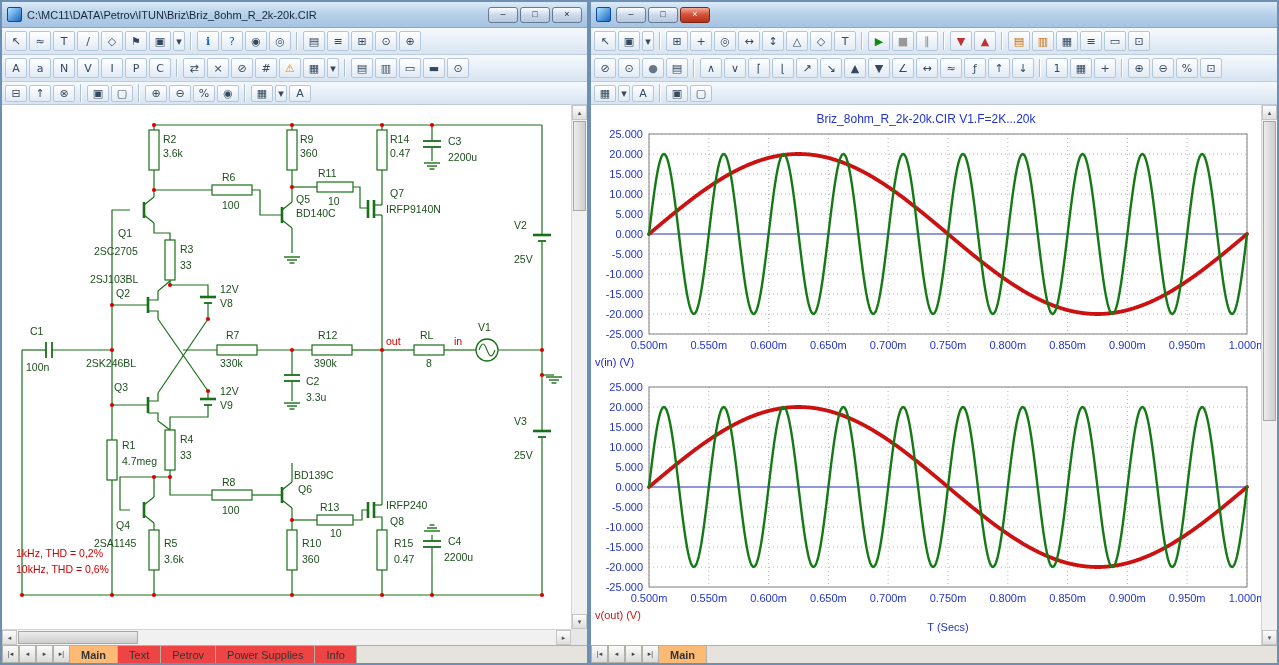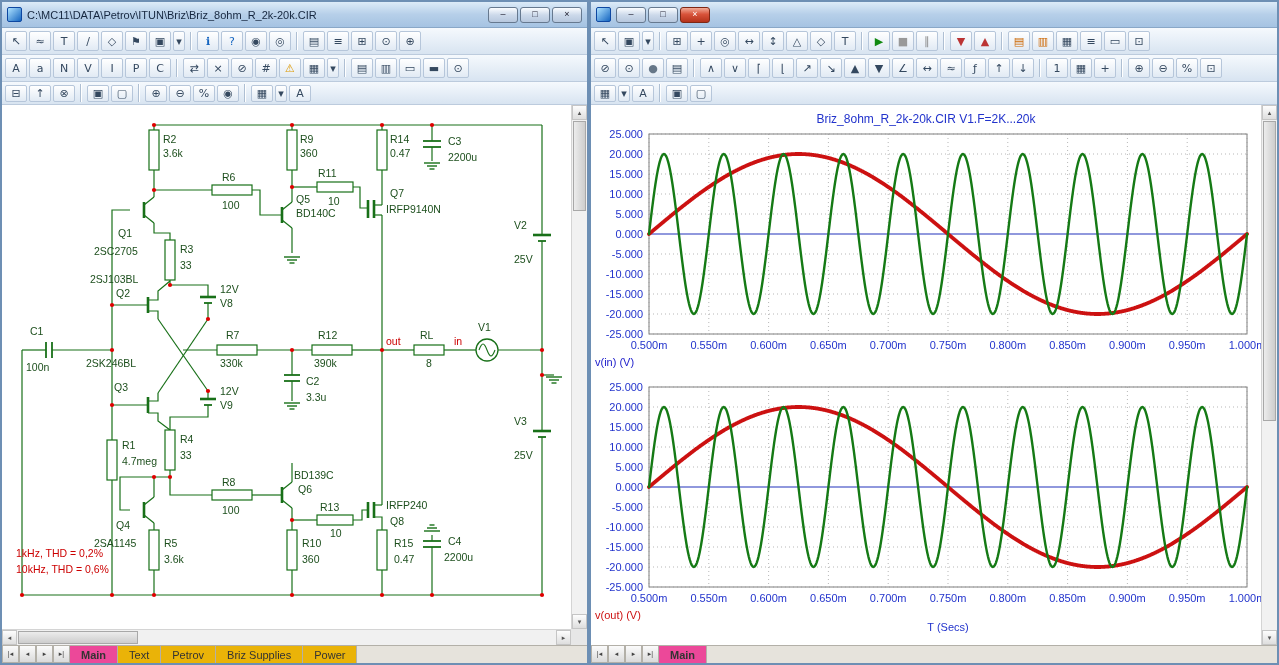--- a/index.html
+++ b/index.html
@@ -33,22 +33,22 @@
   .hscroll{grid-area:2/1;background:#f1f1f1;border-top:1px solid #d4d4d4;display:flex;flex-direction:row;}
   .corner{grid-area:2/2;background:#e7e7e7;}
   .sarrow{flex:0 0 15px;font-size:7px;display:flex;align-items:center;justify-content:center;color:#555;
     background:linear-gradient(#fdfdfd,#dedede);border:1px solid #c5c5c5;}
   .vthumb{flex:0 0 90px;margin:1px;background:linear-gradient(90deg,#ececec,#cdcdcd);border:1px solid #a8a8a8;}
   .hthumb{flex:0 0 120px;margin:1px;background:linear-gradient(#ececec,#cdcdcd);border:1px solid #a8a8a8;}
   .sspace{flex:1;}
   .tabbar{flex:0 0 18px;display:flex;align-items:stretch;background:#e6e3dc;border-top:1px solid #b3b0a8;font-size:11px;}
   .tnav{width:17px;padding:0;font-size:7px;color:#444;display:flex;align-items:center;justify-content:center;
     background:linear-gradient(#fbfbfb,#dadada);border:1px solid #b3b0a8;border-top:none;}
-  .tab{padding:0 11px;display:flex;align-items:center;border-right:1px solid #b3b0a8;color:#333;background:#eab308;}
-  .tab.active{background:#ec4899;font-weight:bold;}
+  .tab{padding:0 11px;display:flex;align-items:center;border-right:1px solid #b3b0a8;color:#333;background:#ef4444;}
+  .tab.active{background:#fdba74;font-weight:bold;}
   .tabfill{flex:1;}
   .plot-wrap{grid-area:1/1;background:#fff;overflow:hidden;}
   .plot-title{height:22px;text-align:center;font-size:12px;color:#2233cc;padding-top:7px;}
   svg.plot{display:block;width:670px;height:250px;margin-top:3px;}
 </style>
 </head>
 <body>
 
 <div class="screen">
 
@@ -464,22 +464,22 @@
       <div class="corner"></div>
     </div>
     <div class="tabbar">
         <button class="tnav">|◂</button>
         <button class="tnav">◂</button>
         <button class="tnav">▸</button>
         <button class="tnav">▸|</button>
         <div class="tab active">Main</div>
         <div class="tab">Text</div>
         <div class="tab">Petrov</div>
-        <div class="tab">Briz Supplies</div>
-        <div class="tab">Power</div>
+        <div class="tab">Power Supplies</div>
+        <div class="tab">Info</div>
         <div class="tabfill"></div>
       </div>
   </div>
 
   <div class="window right">
     <div class="titlebar">
       <span class="win-ico"></span>
       <span class="win-btns">
           <button class="wbtn">–</button>
           <button class="wbtn">□</button>

